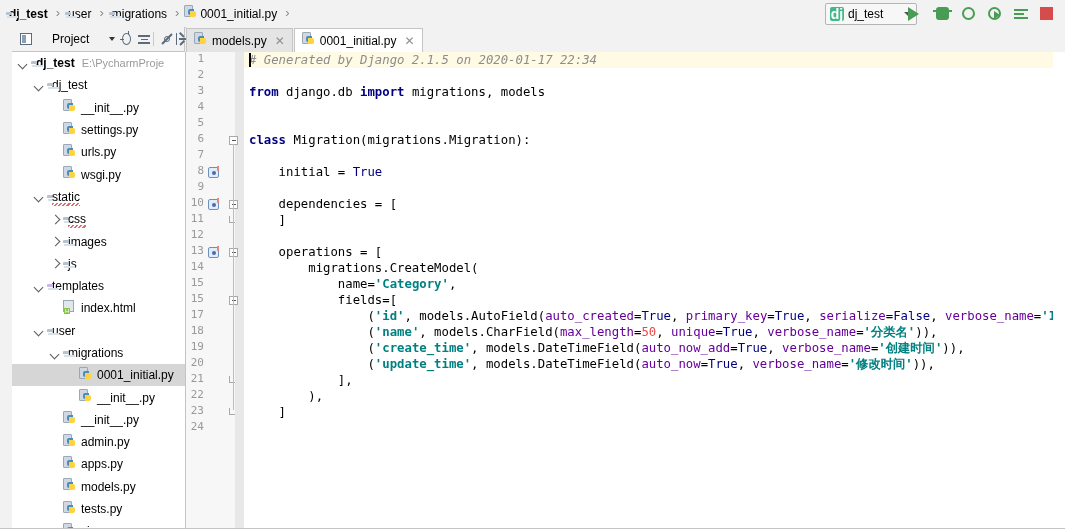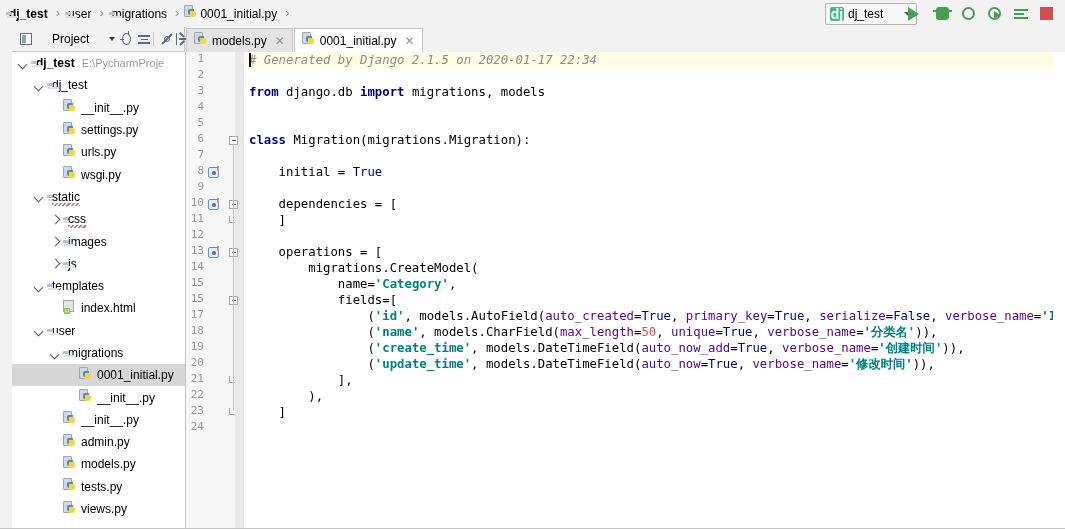--- a/index.html
+++ b/index.html
@@ -352,20 +352,25 @@
         <span class="tname">__init__.py</span>
       </div>
       <div class="trow" style="padding-left: 38px;">
         <span class="arrow"></span>
         <span class="ic"><span class="ico-py"><span class="pg"></span><span class="b1"></span><span class="b2"></span></span></span>
         <span class="tname">admin.py</span>
       </div>
       <div class="trow" style="padding-left: 38px;">
         <span class="arrow"></span>
         <span class="ic"><span class="ico-py"><span class="pg"></span><span class="b1"></span><span class="b2"></span></span></span>
+        <span class="tname">apps.py</span>
+      </div>
+      <div class="trow" style="padding-left: 38px;">
+        <span class="arrow"></span>
+        <span class="ic"><span class="ico-py"><span class="pg"></span><span class="b1"></span><span class="b2"></span></span></span>
         <span class="tname">models.py</span>
       </div>
       <div class="trow" style="padding-left: 38px;">
         <span class="arrow"></span>
         <span class="ic"><span class="ico-py"><span class="pg"></span><span class="b1"></span><span class="b2"></span></span></span>
         <span class="tname">tests.py</span>
       </div>
       <div class="trow" style="padding-left: 38px;">
         <span class="arrow"></span>
         <span class="ic"><span class="ico-py"><span class="pg"></span><span class="b1"></span><span class="b2"></span></span></span>

